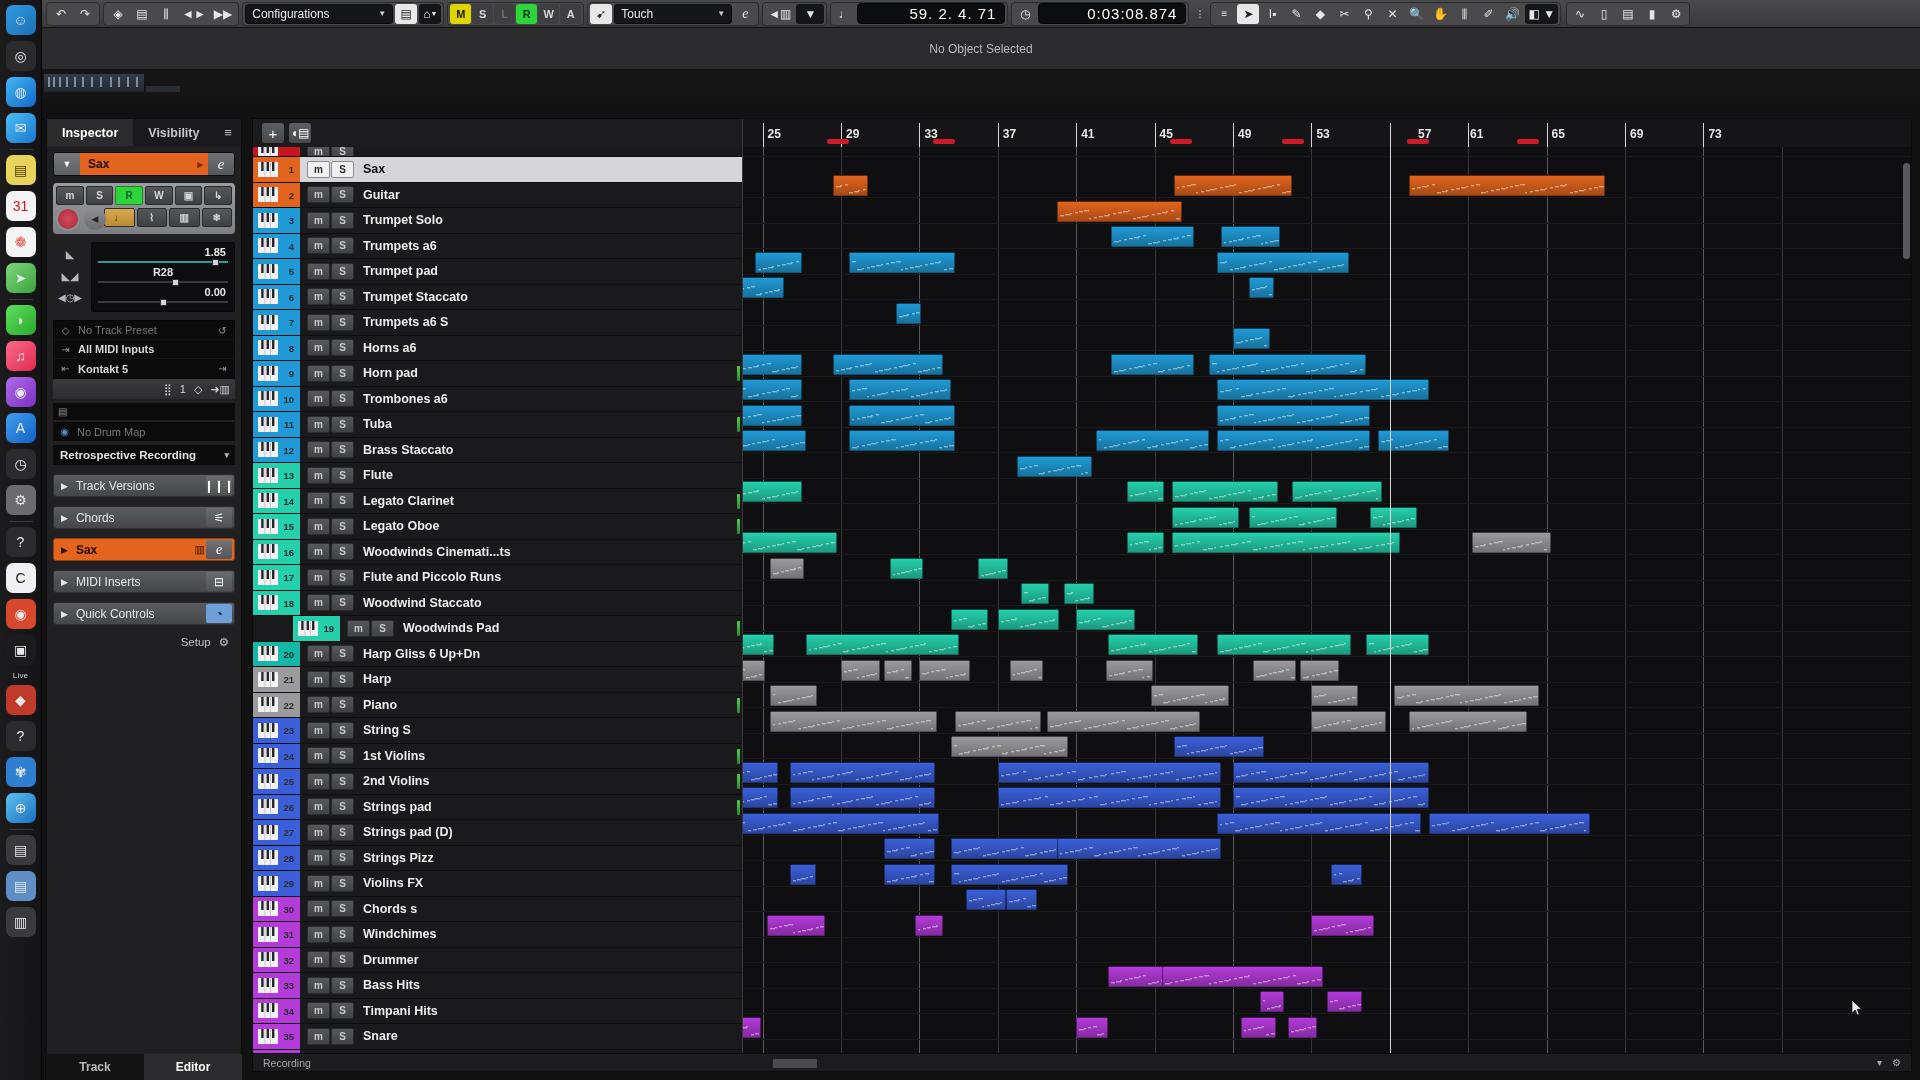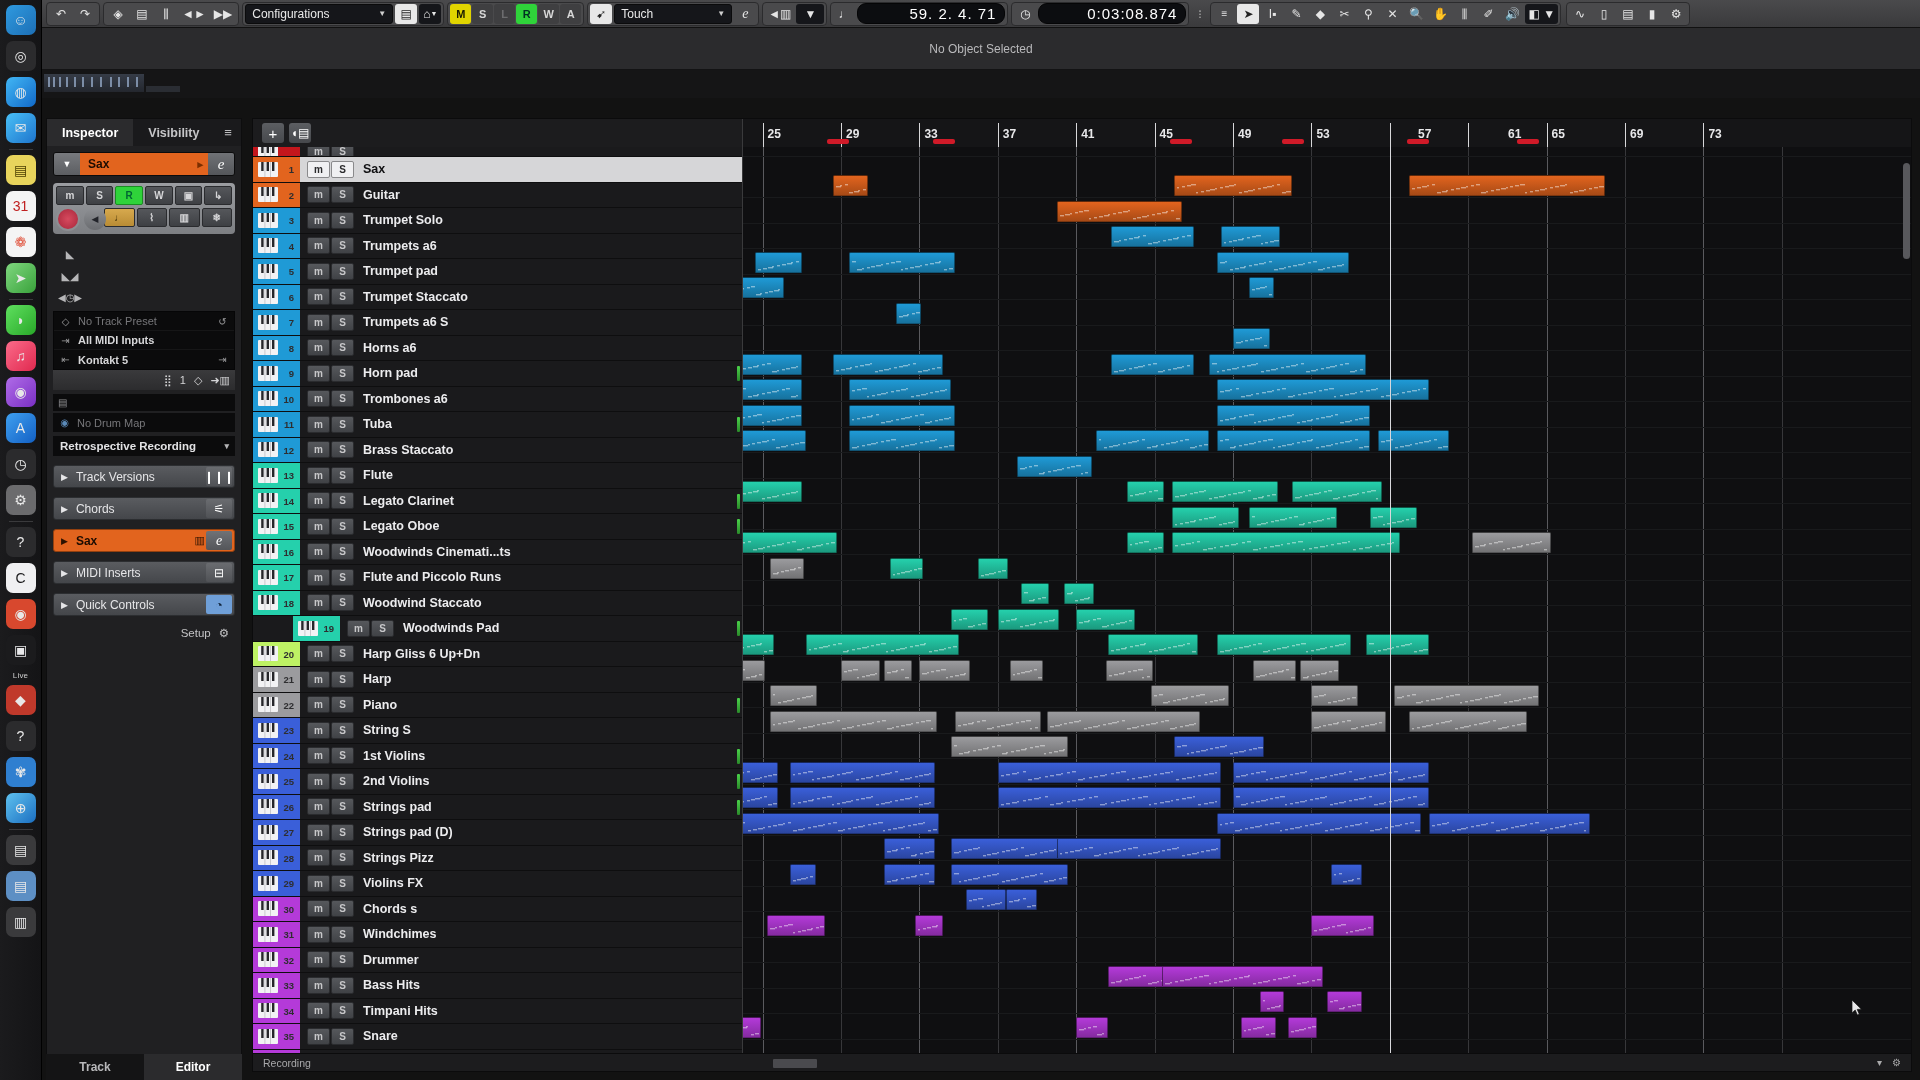--- a/index.html
+++ b/index.html
@@ -26,21 +26,21 @@
      justify-content:center; color:#e6e6e6; font-size:12px; background:transparent; padding:0 3px; }
   .tbtn.act { background:#e8e8e8; color:#222; }
   .combo { height:20px; background:#15161a; border:1px solid #0b0b0c; border-radius:3px;
      color:#e9e9e9; font-size:12px; display:flex; align-items:center; padding:0 6px; gap:7px; }
   .combo .caret { font-size:8px; color:#cfcfcf; }
   .lsw { width:21px; height:20px; border-radius:3px; display:flex; align-items:center;
      justify-content:center; font-size:11px; font-weight:bold; color:#d8d8d8; background:#3f3f41; }
   .lsw.m { background:#e0d400; color:#1a1a00; }
   .lsw.r { background:#2fd33a; color:#032; }
   .lsw.dim { color:#6c6c6e; }
-  .tdisp { height:21px; background:#0c0d10; border:1px solid #050506; border-radius:9px;
+  .tdisp { height:21px; background:#0c0d10; border:1px solid #050506; border-radius:4px;
      color:#fff; font-size:15px; display:flex; align-items:center; justify-content:flex-end;
      padding:0 8px; letter-spacing:1px; font-family:"Liberation Sans", sans-serif; }
 
   
   #objbar { position:absolute; left:42px; top:28px; width:1878px; height:42px;
      background:#2b2b2d; border-bottom:1px solid #131314; display:flex; align-items:center;
      justify-content:center; z-index:29; }
   #objbar .txt { color:#b9b9bb; font-size:12px; }
 
   
@@ -366,20 +366,37 @@
           <div class="monBtn">◀</div>
         </div>
       </div>
 
       <div style="display:flex;gap:4px;align-items:flex-start;margin-top:2px">
         <div style="width:34px;display:flex;flex-direction:column;gap:9px;align-items:center;padding-top:6px">
           <div style="color:#b6b6b8;font-size:11px">◣</div>
           <div style="color:#b6b6b8;font-size:11px">◣◢</div>
           <div style="color:#b6b6b8;font-size:10px">◀◷▶</div>
         </div>
+        <div class="sliderBox" style="flex:1">
+          <div class="slRow">
+            <div class="slVal">1.85</div>
+            <div class="slTrack fill"></div>
+            <div class="slHandle" style="left:88%"></div>
+          </div>
+          <div class="slRow">
+            <div class="slMid">R28</div>
+            <div class="slTrack"></div>
+            <div class="slHandle" style="left:57%"></div>
+          </div>
+          <div class="slRow">
+            <div class="slVal">0.00</div>
+            <div class="slTrack"></div>
+            <div class="slHandle" style="left:48%"></div>
+          </div>
+        </div>
       </div>
 
       <div style="margin-top:8px;background:#0b0b0c;border:1px solid #060607">
         <div class="insMiniRow">
           <div class="ic">◇</div>
           <div class="tx dim">No Track Preset</div>
           <div class="ic r">↺</div>
         </div>
         <div class="insMiniRow">
           <div class="ic">⇥</div>
@@ -470,21 +487,21 @@
         <div class="rlab" style="left: 338.2px;">41</div>
         <div class="rtick" style="left: 411.6px;"></div>
         <div class="rlab" style="left: 416.6px;">45</div>
         <div class="rtick" style="left: 490px;"></div>
         <div class="rlab" style="left: 495px;">49</div>
         <div class="rtick" style="left: 568.4px;"></div>
         <div class="rlab" style="left: 573.4px;">53</div>
         <div class="rtick" style="left: 646.8px;"></div>
         <div class="rlab" style="left: 675px;">57</div>
         <div class="rtick" style="left: 725.2px;"></div>
-        <div class="rlab" style="left: 765px;">61</div>
+        <div class="rlab" style="left: 727px;">61</div>
         <div class="rtick" style="left: 803.6px;"></div>
         <div class="rlab" style="left: 808.6px;">65</div>
         <div class="rtick" style="left: 882px;"></div>
         <div class="rlab" style="left: 887px;">69</div>
         <div class="rtick" style="left: 960.4px;"></div>
         <div class="rlab" style="left: 965.4px;">73</div>
         <div class="rmark" style="left: 84.28px; width: 22px;"></div>
         <div class="rmark" style="left: 190.12px; width: 22px;"></div>
         <div class="rmark" style="left: 427.28px; width: 22px;"></div>
         <div class="rmark" style="left: 539px; width: 22px;"></div>
@@ -851,21 +868,21 @@
             <div class="tnum">19</div>
           </div>
           <div class="tms">
             <div class="msb">m</div>
             <div class="msb">S</div>
           </div>
           <div class="tname">Woodwinds Pad</div>
           <div class="lvl"></div>
         </div>
         <div class="trow">
-          <div class="tcolor" style="background: #bef264;">
+          <div class="tcolor" style="background: #14b8a6;">
             <div class="tkeys"><svg width="20" height="15" viewBox="0 0 20 15">
                 <rect x="0" y="0" width="20" height="15" fill="#f2f2f4" rx="1"></rect>
                 <rect x="3.2" y="0" width="2.4" height="9" fill="#26262a"></rect>
                 <rect x="8.6" y="0" width="2.4" height="9" fill="#26262a"></rect>
                 <rect x="14" y="0" width="2.4" height="9" fill="#26262a"></rect>
                 <rect x="6.4" y="0" width="1" height="15" fill="#c9c9cc"></rect>
                 <rect x="12" y="0" width="1" height="15" fill="#c9c9cc"></rect>
               </svg></div>
             <div class="tnum">20</div>
           </div>

